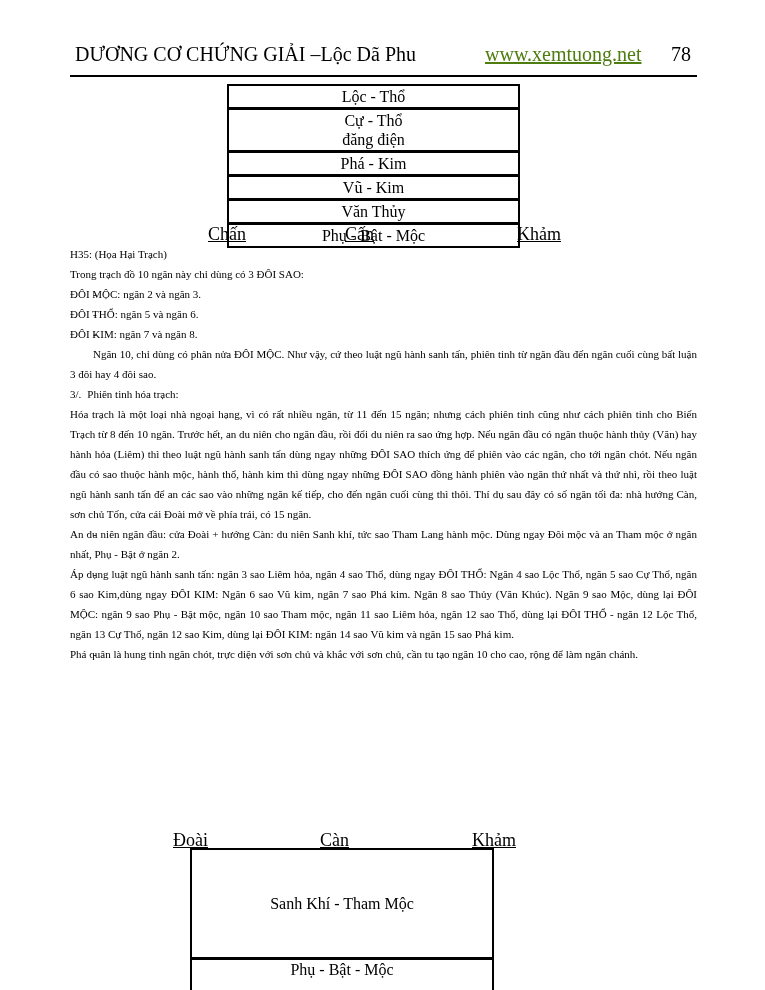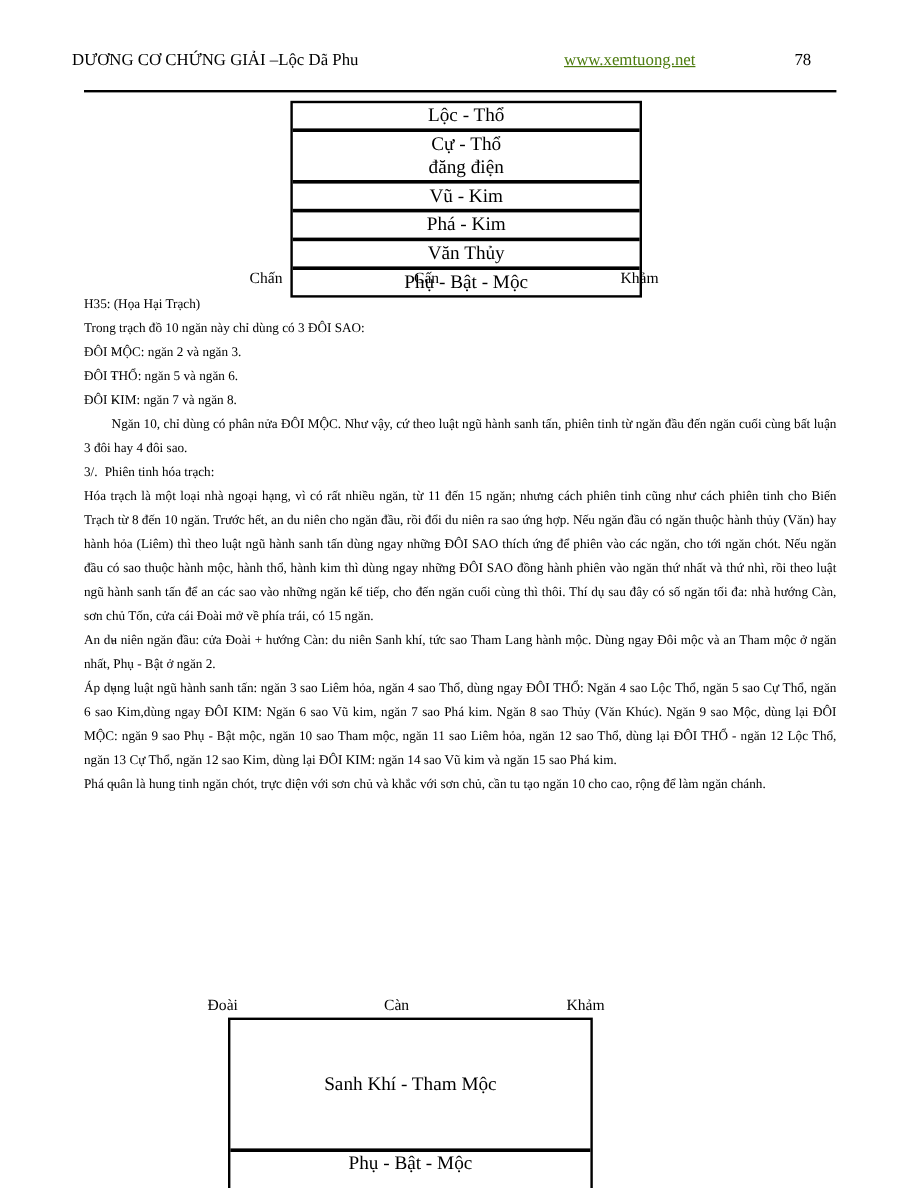--- a/index.html
+++ b/index.html
@@ -7,43 +7,43 @@
     position:relative;
     width:765px; height:990px;
     margin:0 auto;
     background:#ffffff;
     color:#000000;
     font-family:"Liberation Serif","DejaVu Serif",serif;
     overflow:hidden;
   }
 
   
-  .header { position:absolute; top:43px; left:60px; width:620px; height:22px; font-size:14px; }
+  .header { position:absolute; top:43px; left:75px; width:620px; height:22px; font-size:20px; }
   .header-title { position:absolute; left:0; top:0; white-space:nowrap; }
   .header-link  { position:absolute; left:410px; top:0; color:#4d7c0f; text-decoration:underline; cursor:pointer; white-space:nowrap; }
   .header-page  { position:absolute; right:4px; top:0; }
   .header-rule  { position:absolute; top:75px; left:70px; width:627px; height:2px; background:#000; }
 
   
   .diagram { position:absolute; border:2px solid #000; background:#fff; }
   .diagram .drow {
     text-align:center;
     font-size:16px;
     line-height:19px;
     padding:1px 2px;
     white-space:pre-line;
     border-top:3px solid #000;
   }
   .diagram .drow:first-child { border-top:none; }
 
-  .diagram-top { top:84px; left:242px; width:289px; }
+  .diagram-top { top:84px; left:227px; width:289px; }
   .diagram-bottom { top:848px; left:190px; width:300px; }
   .diagram-bottom .drow { line-height:17px;margin-top:44px; }
 
-  .trigram-label { position:absolute; font-size:13px; white-space:nowrap; }
+  .trigram-label { position:absolute; font-size:18px; white-space:nowrap;text-decoration:underline; }
 
   
   .body-text {
     position:absolute;
     top:244px; left:70px; width:627px;
     font-size:11px;
     line-height:20px;
   }
   .body-text p, .body-text div { margin:0; padding:0; }
   .indented { padding-left:27px; }
@@ -63,22 +63,22 @@
     <span class="header-title">DƯƠNG CƠ CHỨNG GIẢI –Lộc Dã Phu</span>
     <span class="header-link">www.xemtuong.net</span>
     <span class="header-page">78</span>
   </div>
   <div class="header-rule"></div>
 
   <div class="diagram diagram-top">
     <div class="drow">Lộc - Thổ</div>
     <div class="drow">Cự - Thổ
 đăng điện</div>
+    <div class="drow">Phá - Kim</div>
     <div class="drow">Vũ - Kim</div>
-    <div class="drow">Phá - Kim</div>
     <div class="drow">Văn Thủy</div>
     <div class="drow">Phụ - Bật - Mộc</div>
   </div>
   <span class="trigram-label" style="top:224px; left:208px;">Chấn</span>
   <span class="trigram-label" style="top:224px; left:345px;">Cấn</span>
   <span class="trigram-label" style="top:224px; left:517px;">Khảm</span>
 
   <div class="body-text">
 
     <div class="indented">H35: (Họa Hại Trạch)</div>

